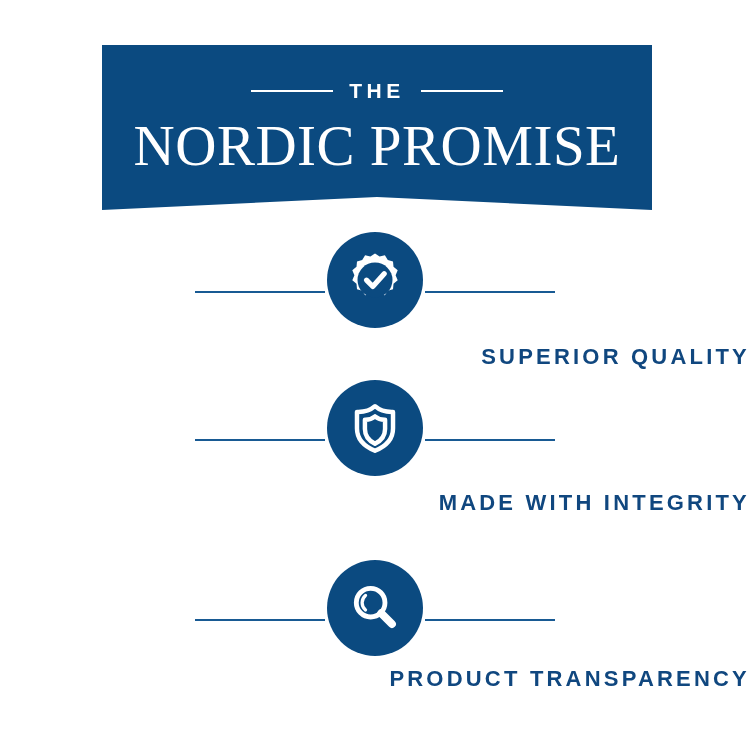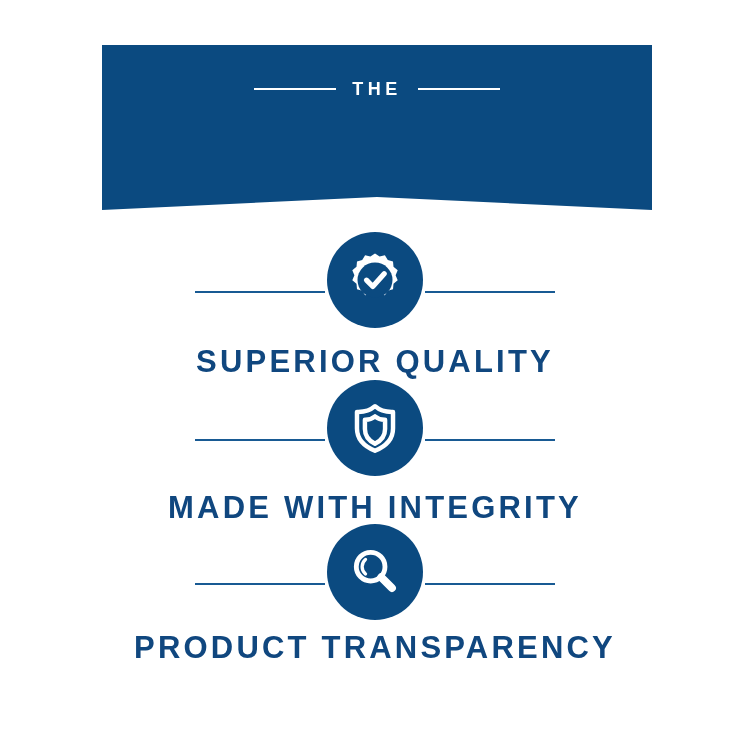--- a/index.html
+++ b/index.html
@@ -57,21 +57,21 @@
   }
   .eyebrow-rule {
     width: 82px;
     height: 2px;
     background: #ffffff;
   }
   .eyebrow-text {
     color: #ffffff;
     font-family: "Liberation Sans", sans-serif;
     font-weight: bold;
-    font-size: 18px;
+    font-size: 21px;
     letter-spacing: 4.5px;
     line-height: 1;
     white-space: nowrap;
   }
   .banner-title {
     margin-top: 15px;
     color: #ffffff;
     font-family: "Liberation Serif", serif;
     font-size: 57px;
     font-weight: normal;
@@ -110,33 +110,33 @@
     border-radius: 50%;
     background: #0B4A80;
     display: flex;
     align-items: center;
     justify-content: center;
   }
   .icon-circle svg { display: block; }
 
   .promise-label {
     width: 750px;
-    text-align: center;
+    text-align: right;
     color: #10477F;
     font-family: "Liberation Sans", sans-serif;
     font-weight: bold;
-    font-size: 31px;
+    font-size: 22px;
     letter-spacing: 3.2px;
     line-height: 1;
     white-space: nowrap;
   }
 
   .promise-1 { top: 232px; }
   .promise-2 { top: 380px; }
-  .promise-3 { top: 524px; }
+  .promise-3 { top: 560px; }
 
   .promise-1 .promise-label { margin-top: 18px; }
   .promise-2 .promise-label { margin-top: 16px; }
   .promise-3 .promise-label { margin-top: 12px; }
 </style>
 </head>
 <body>
 
 <div class="page">
 
@@ -144,20 +144,21 @@
     <svg class="banner-shape" viewBox="0 0 556 172" preserveAspectRatio="none">
       <path d="M 3 3 L 553 3 L 553 168 L 278 155 L 3 168 Z" fill="#0B4A80"></path>
     </svg>
 
     <div class="banner-inner">
       <div class="eyebrow-row">
         <span class="eyebrow-rule"></span>
         <span class="eyebrow-text">THE</span>
         <span class="eyebrow-rule"></span>
       </div>
+      <div class="banner-title">NORDIC PROMISE</div>
     </div>
   </div>
 
   <div class="promise promise-1">
     <div class="promise-icon-row">
       <span class="divider divider-left"></span>
       <span class="divider divider-right"></span>
       <span class="icon-circle">
         <svg width="64" height="64" viewBox="0 0 64 64" aria-hidden="true">
           <path fill="#ffffff" d="

